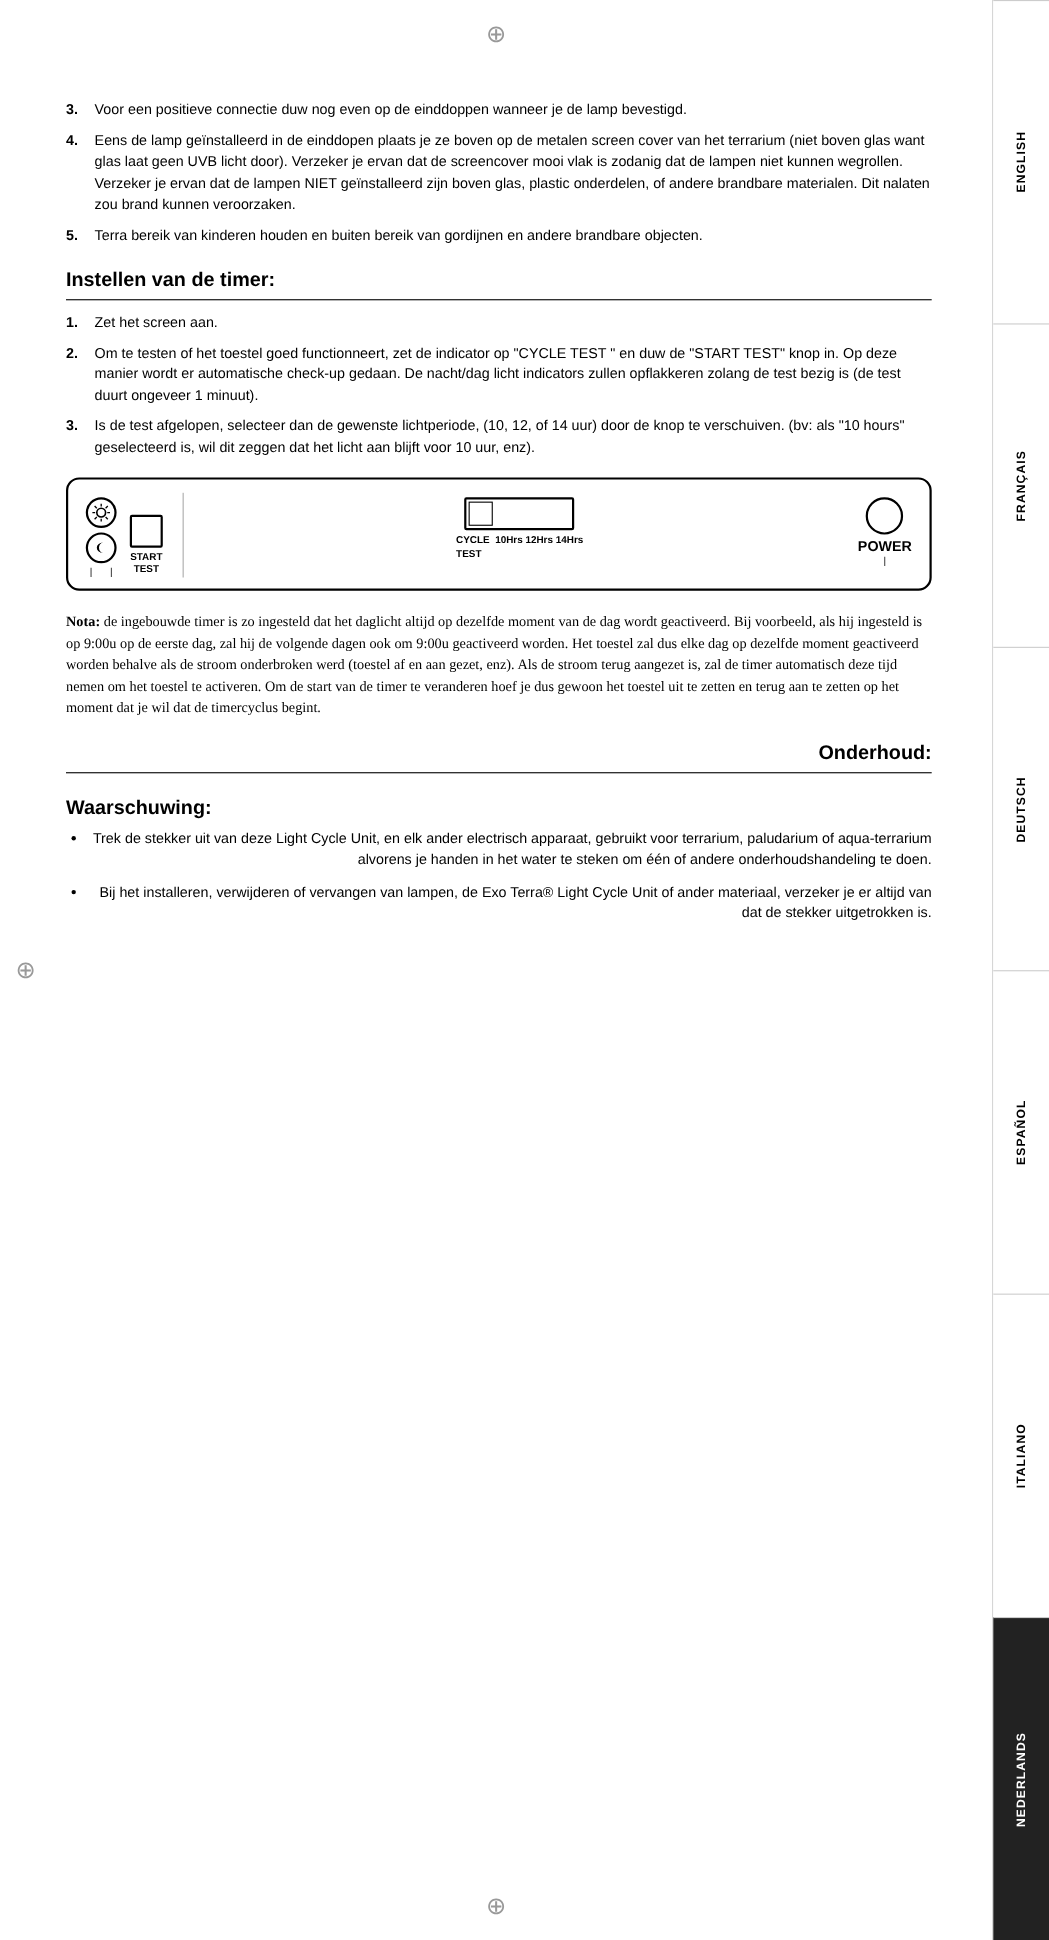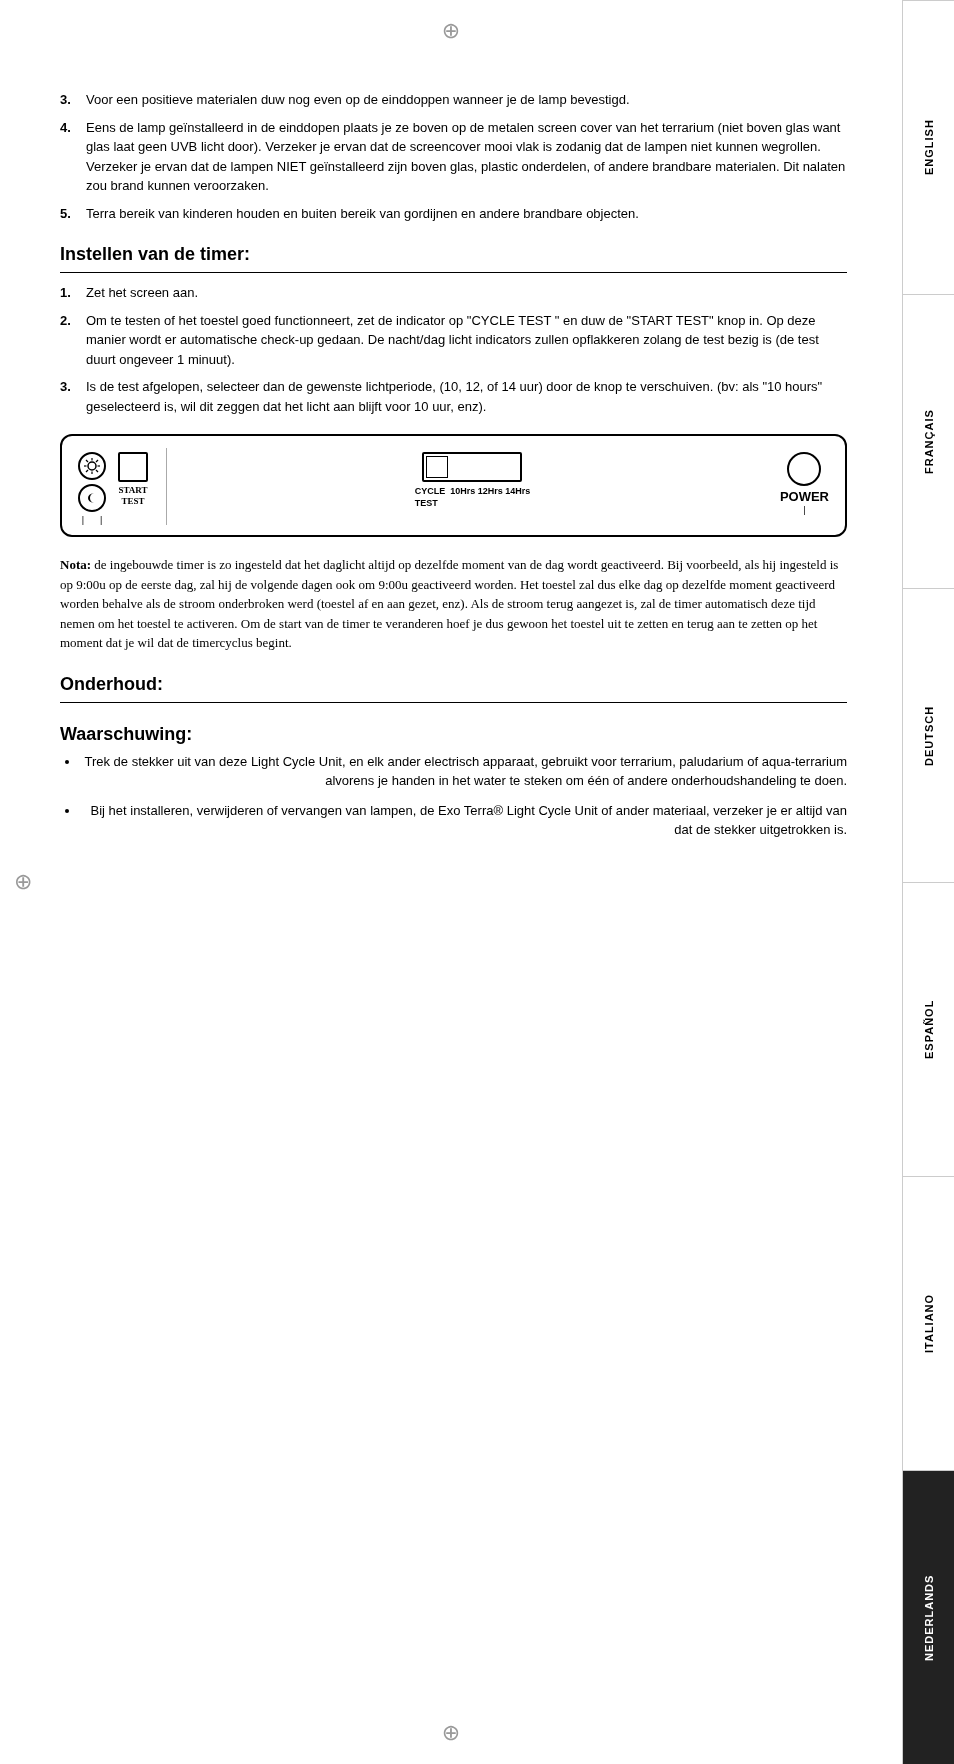--- a/index.html
+++ b/index.html
@@ -149,21 +149,21 @@
   <div class="top-decoration">⊕</div>
 
   <div class="side-cross-left">⊕</div>
 
   <div style="margin-top: 30px;">
 
 
     <ol style="list-style: none; padding-left: 0;">
       <li style="display: flex; gap: 8px; margin-bottom: 8px; line-height: 1.5;">
         <span style="font-weight: bold; min-width: 18px;">3.</span>
-        <span>Voor een positieve materialen duw nog even op de einddoppen wanneer je de lamp bevestigd.</span>
+        <span>Voor een positieve connectie duw nog even op de einddoppen wanneer je de lamp bevestigd.</span>
       </li>
       <li style="display: flex; gap: 8px; margin-bottom: 8px; line-height: 1.5;">
         <span style="font-weight: bold; min-width: 18px;">4.</span>
         <span>Eens de lamp geïnstalleerd in de einddopen plaats je ze boven op de metalen screen cover van het terrarium (niet boven glas want glas laat geen UVB licht door).  Verzeker je ervan dat de screencover mooi vlak is zodanig dat de lampen niet kunnen wegrollen. Verzeker je ervan dat de lampen NIET geïnstalleerd zijn boven glas, plastic onderdelen, of andere brandbare materialen. Dit nalaten zou brand kunnen veroorzaken.</span>
       </li>
       <li style="display: flex; gap: 8px; margin-bottom: 8px; line-height: 1.5;">
         <span style="font-weight: bold; min-width: 18px;">5.</span>
         <span>Terra bereik van kinderen houden en buiten bereik van gordijnen en andere brandbare objecten.</span>
       </li>
     </ol>
@@ -211,21 +211,21 @@
               </svg>
             </div>
           </div>
 
           <div style="display: flex; gap: 16px; margin-top: 3px;">
             <span style="font-size: 9px;">|</span>
             <span style="font-size: 9px;">|</span>
           </div>
         </div>
 
-        <div class="diagram-group" style="margin-top: 4px; font-family: Liberation Serif, serif;">
+        <div class="diagram-group" style="margin-top: 20px;">
           <div class="icon-square" style="width: 30px; height: 30px;"></div>
           <div style="margin-top: 3px; font-size: 9px; font-weight: bold; text-align: center; line-height: 1.2;">START<br>TEST</div>
         </div>
 
         <div style="width: 1px; background: #aaa; align-self: stretch; margin: 0 6px;"></div>
 
         <div class="diagram-group" style="flex: 1; margin-top: 4px;">
           <div style="display: flex; align-items: center; gap: 4px;">
 
             <div style="border: 2px solid #000; width: 100px; height: 30px; border-radius: 2px; position: relative;">
@@ -241,21 +241,21 @@
           <div style="margin-top: 3px; font-size: 13px; font-weight: bold;">POWER</div>
           <div style="font-size: 9px; margin-top: 1px;">|</div>
         </div>
       </div>
     </div>
 
     <p style="margin-top: 10px; line-height: 1.5; font-family: Liberation Serif, serif;">
       <span class="bold">Nota:</span><span> de ingebouwde timer is zo ingesteld dat het daglicht altijd op dezelfde moment van de dag wordt geactiveerd. Bij voorbeeld, als hij ingesteld is op 9:00u op de eerste dag, zal hij de volgende dagen ook om 9:00u geactiveerd worden. Het toestel zal dus elke dag op dezelfde moment geactiveerd worden behalve als de stroom onderbroken werd (toestel af en aan gezet, enz).  Als de stroom terug aangezet is, zal de timer automatisch deze tijd nemen om het toestel te activeren. Om de start van de timer te veranderen hoef je dus gewoon het toestel uit te zetten en terug aan te zetten op het moment dat je wil dat de timercyclus begint.</span>
     </p>
 
-    <div style="margin-top: 16px;">
+    <div style="margin-top: 16px; text-align: right;">
       <p class="section-title">Onderhoud:</p>
       <hr>
     </div>
 
     <div style="margin-top: 6px;">
       <p class="section-title">Waarschuwing:</p>
       <ul>
         <li>Trek de stekker uit van deze Light Cycle Unit, en elk ander electrisch apparaat, gebruikt voor terrarium, paludarium of aqua-terrarium alvorens je handen in het water te steken om één of andere onderhoudshandeling te doen.</li>
         <li>Bij het installeren, verwijderen of vervangen van lampen, de Exo Terra® Light Cycle Unit of ander materiaal, verzeker je er altijd van dat de stekker uitgetrokken is.</li>
       </ul>

